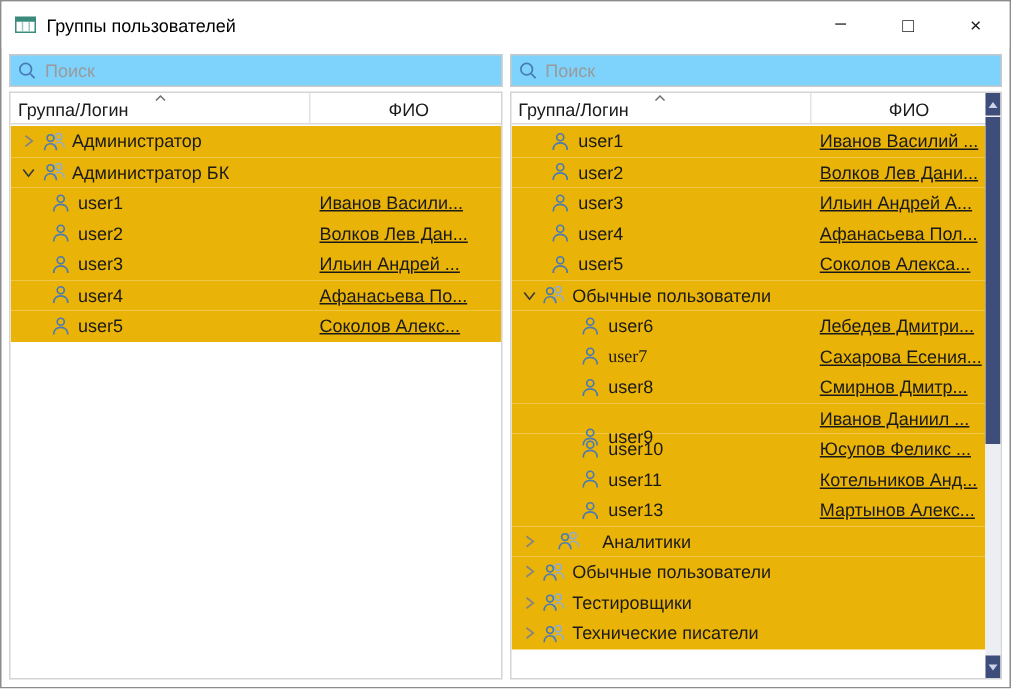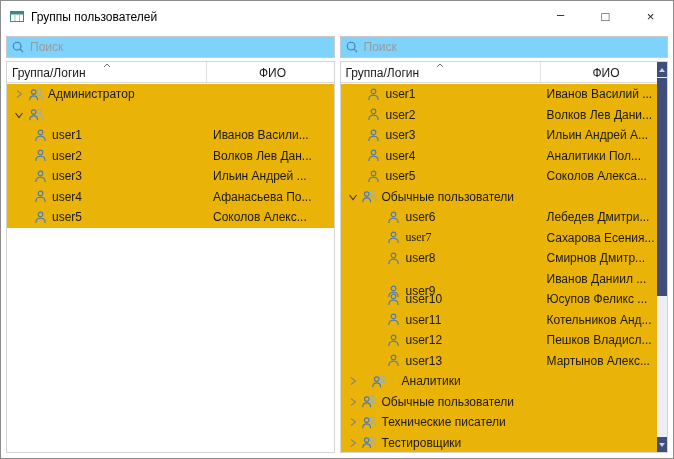--- a/index.html
+++ b/index.html
@@ -56,21 +56,21 @@
   .sort-caret { position: absolute; top: 1px; left: 50%; transform: translateX(-50%); display: flex; }
   .grid-body { position: absolute; top: 22px; left: 0; right: 0; bottom: 0; overflow: hidden; }
   .grid-body.with-scroll { right: 10px; }
   .trow { display: flex; height: 20.5px; align-items: center; background: #eab308; }
   .tcell-main {
     flex: 0 0 200px; display: flex; align-items: center;
     overflow: hidden; white-space: nowrap;
   }
   .tcell-fio {
     flex: 1; font-size: 12px; color: #1a1a1a; padding-left: 6px;
-    white-space: nowrap; overflow: hidden;
+    white-space: nowrap; overflow: hidden; text-decoration: underline;
   }
   .chevron { width: 16px; flex: 0 0 16px; display: flex; align-items: center; justify-content: center; }
   .ticon { width: 18px; flex: 0 0 18px; display: flex; align-items: center; justify-content: center; }
   .tlabel { font-size: 12px; color: #1a1a1a; margin-left: 3px; }
   
   .scrollbar { position: absolute; top: 0; right: 0; bottom: 0; width: 10px; background: #eceef4; z-index: 5; }
   .sb-btn { position: absolute; left: 0; width: 10px; height: 15px; background: #3f4d7a; display: flex; align-items: center; justify-content: center; }
   .sb-up { top: 0; }
   .sb-down { bottom: 0; }
   .sb-up .tri { width: 0; height: 0; border-left: 3px solid transparent; border-right: 3px solid transparent; border-bottom: 4px solid #ccd2e8; }
@@ -159,20 +159,21 @@
                   </svg>
                 </span>
                 <span class="ticon">
                   <svg width="17" height="15" viewBox="0 0 18 16">
                     <circle cx="11.8" cy="4.4" r="2.2" fill="none" stroke="#93aecd" stroke-width="1.1"></circle>
                     <path d="M8.8 12.6 C8.8 10 10.2 8.4 11.8 8.4 C14.1 8.4 15.7 10 15.7 12.6" fill="none" stroke="#93aecd" stroke-width="1.1"></path>
                     <circle cx="6" cy="5.4" r="2.4" fill="none" stroke="#4a7ab5" stroke-width="1.2"></circle>
                     <path d="M1.8 14 C1.8 11 3.8 9.4 6 9.4 C8.2 9.4 10.2 11 10.2 14" fill="none" stroke="#4a7ab5" stroke-width="1.2"></path>
                   </svg>
                 </span>
+                <span class="tlabel">Администратор БК</span>
               </div>
               <div class="tcell-fio"></div>
             </div>
             <div class="trow">
               <div class="tcell-main" style="padding-left: 24px;">
                 <span class="ticon">
                   <svg width="15" height="15" viewBox="0 0 16 16">
                     <circle cx="8" cy="4.8" r="2.5" fill="none" stroke="#4a7ab5" stroke-width="1.2"></circle>
                     <path d="M3 13.8 C3 10.6 5.2 8.8 8 8.8 C10.8 8.8 13 10.6 13 13.8" fill="none" stroke="#4a7ab5" stroke-width="1.2"></path>
                   </svg>
@@ -297,21 +298,21 @@
             <div class="trow">
               <div class="tcell-main" style="padding-left: 24px;">
                 <span class="ticon">
                   <svg width="15" height="15" viewBox="0 0 16 16">
                     <circle cx="8" cy="4.8" r="2.5" fill="none" stroke="#4a7ab5" stroke-width="1.2"></circle>
                     <path d="M3 13.8 C3 10.6 5.2 8.8 8 8.8 C10.8 8.8 13 10.6 13 13.8" fill="none" stroke="#4a7ab5" stroke-width="1.2"></path>
                   </svg>
                 </span>
                 <span class="tlabel">user4</span>
               </div>
-              <div class="tcell-fio">Аналитики Пол...</div>
+              <div class="tcell-fio">Афанасьева Пол...</div>
             </div>
             <div class="trow">
               <div class="tcell-main" style="padding-left: 24px;">
                 <span class="ticon">
                   <svg width="15" height="15" viewBox="0 0 16 16">
                     <circle cx="8" cy="4.8" r="2.5" fill="none" stroke="#4a7ab5" stroke-width="1.2"></circle>
                     <path d="M3 13.8 C3 10.6 5.2 8.8 8 8.8 C10.8 8.8 13 10.6 13 13.8" fill="none" stroke="#4a7ab5" stroke-width="1.2"></path>
                   </svg>
                 </span>
                 <span class="tlabel">user5</span>
@@ -410,32 +411,20 @@
               <div class="tcell-fio">Котельников Анд...</div>
             </div>
             <div class="trow">
               <div class="tcell-main" style="padding-left: 44px;">
                 <span class="ticon">
                   <svg width="15" height="15" viewBox="0 0 16 16">
                     <circle cx="8" cy="4.8" r="2.5" fill="none" stroke="#4a7ab5" stroke-width="1.2"></circle>
                     <path d="M3 13.8 C3 10.6 5.2 8.8 8 8.8 C10.8 8.8 13 10.6 13 13.8" fill="none" stroke="#4a7ab5" stroke-width="1.2"></path>
                   </svg>
                 </span>
-                <span class="tlabel">user12</span>
-              </div>
-              <div class="tcell-fio">Пешков Владисл...</div>
-            </div>
-            <div class="trow">
-              <div class="tcell-main" style="padding-left: 44px;">
-                <span class="ticon">
-                  <svg width="15" height="15" viewBox="0 0 16 16">
-                    <circle cx="8" cy="4.8" r="2.5" fill="none" stroke="#4a7ab5" stroke-width="1.2"></circle>
-                    <path d="M3 13.8 C3 10.6 5.2 8.8 8 8.8 C10.8 8.8 13 10.6 13 13.8" fill="none" stroke="#4a7ab5" stroke-width="1.2"></path>
-                  </svg>
-                </span>
                 <span class="tlabel">user13</span>
               </div>
               <div class="tcell-fio">Мартынов Алекс...</div>
             </div>
             <div class="trow">
               <div class="tcell-main" style="padding-left: 4px; gap: 10px;">
                 <span class="chevron">
                   <svg width="10" height="10" viewBox="0 0 10 10">
                     <path d="M3 1.5 L7.5 5 L3 8.5" fill="none" stroke="#848484" stroke-width="1.1"></path>
                   </svg>
@@ -479,40 +468,40 @@
                   </svg>
                 </span>
                 <span class="ticon">
                   <svg width="17" height="15" viewBox="0 0 18 16">
                     <circle cx="11.8" cy="4.4" r="2.2" fill="none" stroke="#93aecd" stroke-width="1.1"></circle>
                     <path d="M8.8 12.6 C8.8 10 10.2 8.4 11.8 8.4 C14.1 8.4 15.7 10 15.7 12.6" fill="none" stroke="#93aecd" stroke-width="1.1"></path>
                     <circle cx="6" cy="5.4" r="2.4" fill="none" stroke="#4a7ab5" stroke-width="1.2"></circle>
                     <path d="M1.8 14 C1.8 11 3.8 9.4 6 9.4 C8.2 9.4 10.2 11 10.2 14" fill="none" stroke="#4a7ab5" stroke-width="1.2"></path>
                   </svg>
                 </span>
+                <span class="tlabel">Тестировщики</span>
+              </div>
+              <div class="tcell-fio"></div>
+            </div>
+            <div class="trow">
+              <div class="tcell-main" style="padding-left: 4px;">
+                <span class="chevron">
+                  <svg width="10" height="10" viewBox="0 0 10 10">
+                    <path d="M3 1.5 L7.5 5 L3 8.5" fill="none" stroke="#848484" stroke-width="1.1"></path>
+                  </svg>
+                </span>
+                <span class="ticon">
+                  <svg width="17" height="15" viewBox="0 0 18 16">
+                    <circle cx="11.8" cy="4.4" r="2.2" fill="none" stroke="#93aecd" stroke-width="1.1"></circle>
+                    <path d="M8.8 12.6 C8.8 10 10.2 8.4 11.8 8.4 C14.1 8.4 15.7 10 15.7 12.6" fill="none" stroke="#93aecd" stroke-width="1.1"></path>
+                    <circle cx="6" cy="5.4" r="2.4" fill="none" stroke="#4a7ab5" stroke-width="1.2"></circle>
+                    <path d="M1.8 14 C1.8 11 3.8 9.4 6 9.4 C8.2 9.4 10.2 11 10.2 14" fill="none" stroke="#4a7ab5" stroke-width="1.2"></path>
+                  </svg>
+                </span>
                 <span class="tlabel">Технические писатели</span>
-              </div>
-              <div class="tcell-fio"></div>
-            </div>
-            <div class="trow">
-              <div class="tcell-main" style="padding-left: 4px;">
-                <span class="chevron">
-                  <svg width="10" height="10" viewBox="0 0 10 10">
-                    <path d="M3 1.5 L7.5 5 L3 8.5" fill="none" stroke="#848484" stroke-width="1.1"></path>
-                  </svg>
-                </span>
-                <span class="ticon">
-                  <svg width="17" height="15" viewBox="0 0 18 16">
-                    <circle cx="11.8" cy="4.4" r="2.2" fill="none" stroke="#93aecd" stroke-width="1.1"></circle>
-                    <path d="M8.8 12.6 C8.8 10 10.2 8.4 11.8 8.4 C14.1 8.4 15.7 10 15.7 12.6" fill="none" stroke="#93aecd" stroke-width="1.1"></path>
-                    <circle cx="6" cy="5.4" r="2.4" fill="none" stroke="#4a7ab5" stroke-width="1.2"></circle>
-                    <path d="M1.8 14 C1.8 11 3.8 9.4 6 9.4 C8.2 9.4 10.2 11 10.2 14" fill="none" stroke="#4a7ab5" stroke-width="1.2"></path>
-                  </svg>
-                </span>
-                <span class="tlabel">Тестировщики</span>
               </div>
               <div class="tcell-fio"></div>
             </div>
           </div>
         <div class="scrollbar">
           <div class="sb-btn sb-up">
               <span class="tri"></span>
             </div>
           <div class="sb-thumb"></div>
           <div class="sb-btn sb-down">

